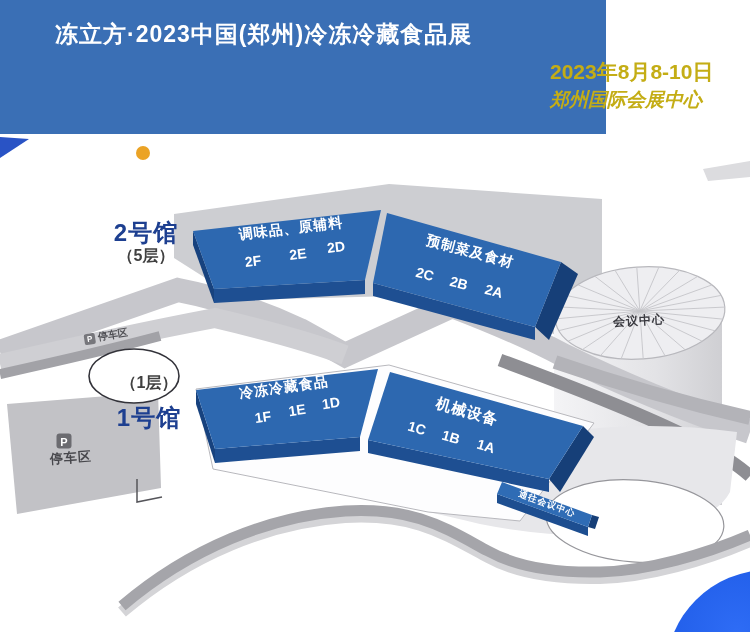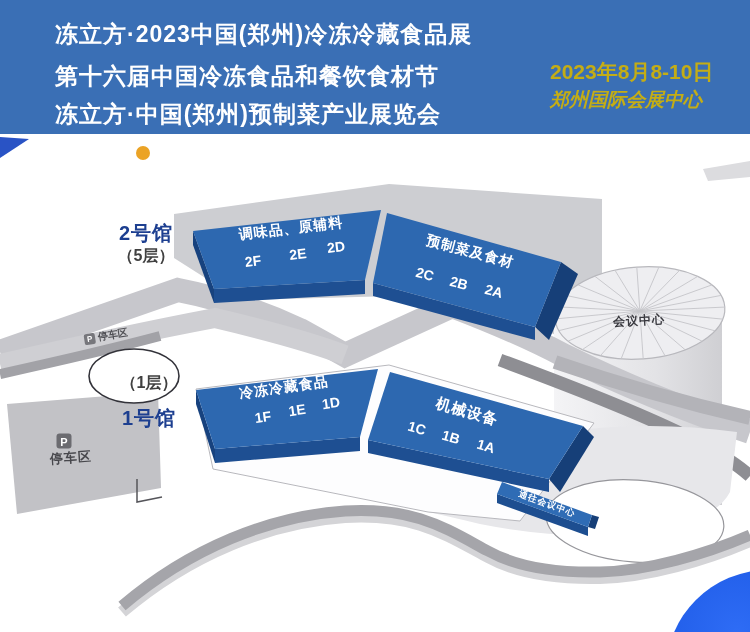--- a/index.html
+++ b/index.html
@@ -2,57 +2,55 @@
 <html><head>
 <meta charset="utf-8">
 <style>
   html,body{margin:0;padding:0;}
   body{
     width:750px;height:632px;position:relative;overflow:hidden;background:#ffffff;
     font-family:"Liberation Sans","DejaVu Sans",sans-serif;
   }
   
   .header{
-    position:absolute;left:0;top:0;width:750px;height:134px;
+    position:absolute;left:0;top:0;width:606px;height:134px;
     background:#3a6fb5;z-index:3;
   }
   .title-line{
     position:absolute;left:55px;color:#ffffff;font-weight:800;
     font-size:23px;letter-spacing:1px;white-space:nowrap;
   }
   .side-date{
     position:absolute;left:550px;color:#c4ad15;font-weight:800;white-space:nowrap;
   }
   
   .lbl{
     position:absolute;z-index:2;white-space:nowrap;font-weight:700;
     transform:translate(-50%,-50%);
   }
-  .hall-name{color:#1d3f90;font-size:20px;letter-spacing:1px;}
+  .hall-name{color:#1d3f90;font-size:24px;letter-spacing:1px;}
   .hall-floor{color:#404040;font-size:16px;}
   .slab-text{color:#ffffff;font-size:14px;letter-spacing:1px;}
   .zone{color:#ffffff;font-size:14px;letter-spacing:0;}
   .conf{color:#3a3a40;font-size:12px;font-weight:600;letter-spacing:1px;}
   .strip-lbl{color:#ffffff;font-size:9px;letter-spacing:1px;}
   .p-row{display:flex;align-items:center;gap:3px;color:#505055;font-size:10px;}
   .p-icon-s{width:11px;height:11px;border-radius:2px;background:#77777c;color:#fff;
     font-size:8px;font-weight:800;display:flex;align-items:center;justify-content:center;}
   .p-icon-b{position:absolute;z-index:2;width:15px;height:15px;border-radius:3px;background:#6b6b70;
     color:#fff;font-size:11px;font-weight:800;display:flex;align-items:center;justify-content:center;
     transform:translate(-50%,-50%);}
   .park-text{color:#47474c;font-size:13px;letter-spacing:1px;}
   svg{position:absolute;left:0;top:0;z-index:1;}
 </style>
 </head>
 <body>
 
 <div class="header">
   <div class="title-line" style="top:19px;">冻立方·2023中国(郑州)冷冻冷藏食品展</div>
-  <div class="title-line" style="top:61px;">第十六届中国冷冻食品和餐饮食材节</div>
-  <div class="title-line" style="top:99px;">冻立方·中国(郑州)预制菜产业展览会</div>
   <div class="side-date" style="top:58px;font-size:21px;">2023年8月8-10日</div>
   <div class="side-date" style="top:87px;font-size:19px;font-style:italic;">郑州国际会展中心</div>
 </div>
 
 <svg width="750" height="632" viewBox="0 0 750 632">
   <defs>
     <linearGradient id="cylGrad" x1="0" y1="0" x2="1" y2="0">
       <stop offset="0" stop-color="#f4f4f6"></stop>
       <stop offset="0.6" stop-color="#e3e3e6"></stop>
       <stop offset="1" stop-color="#cfcfd3"></stop>

